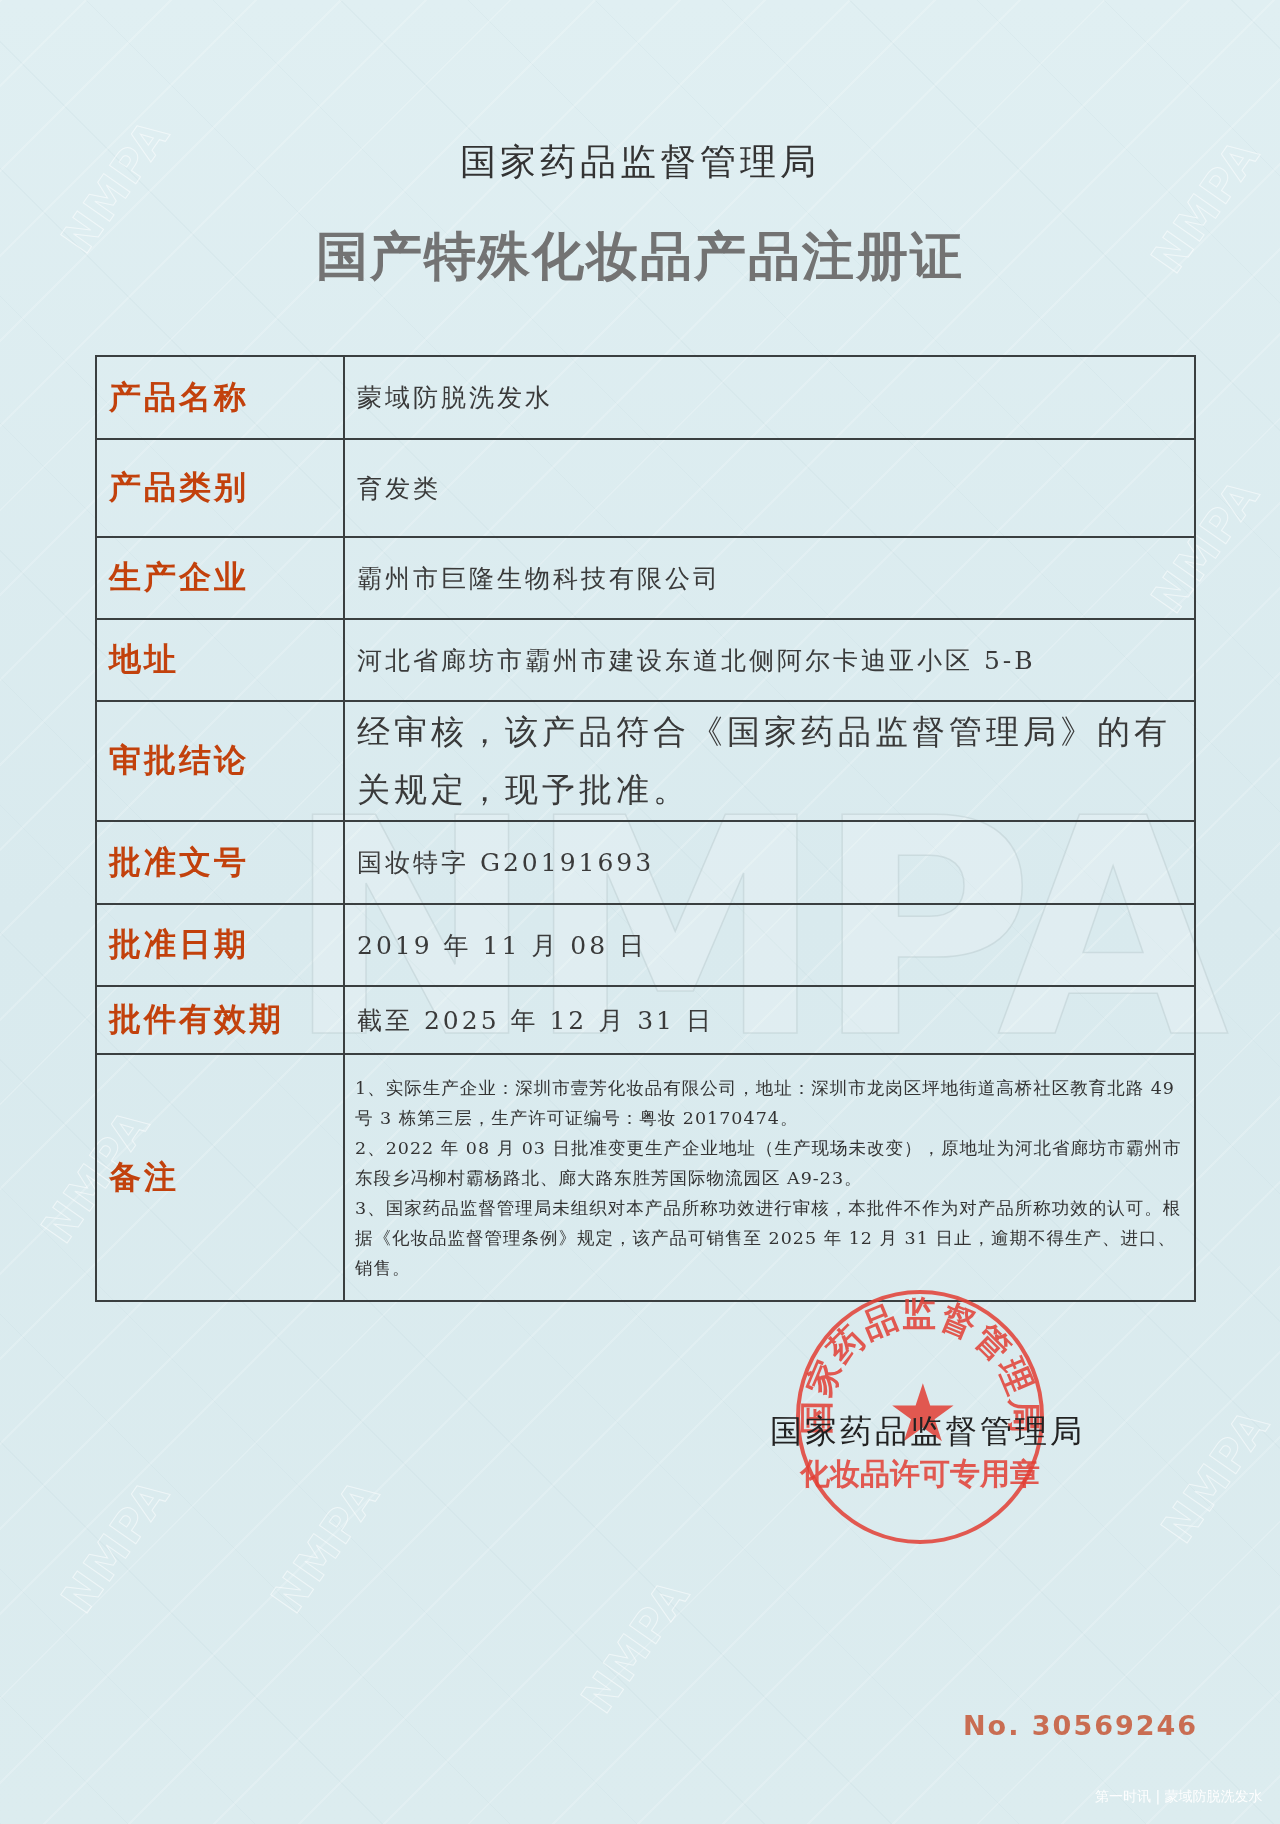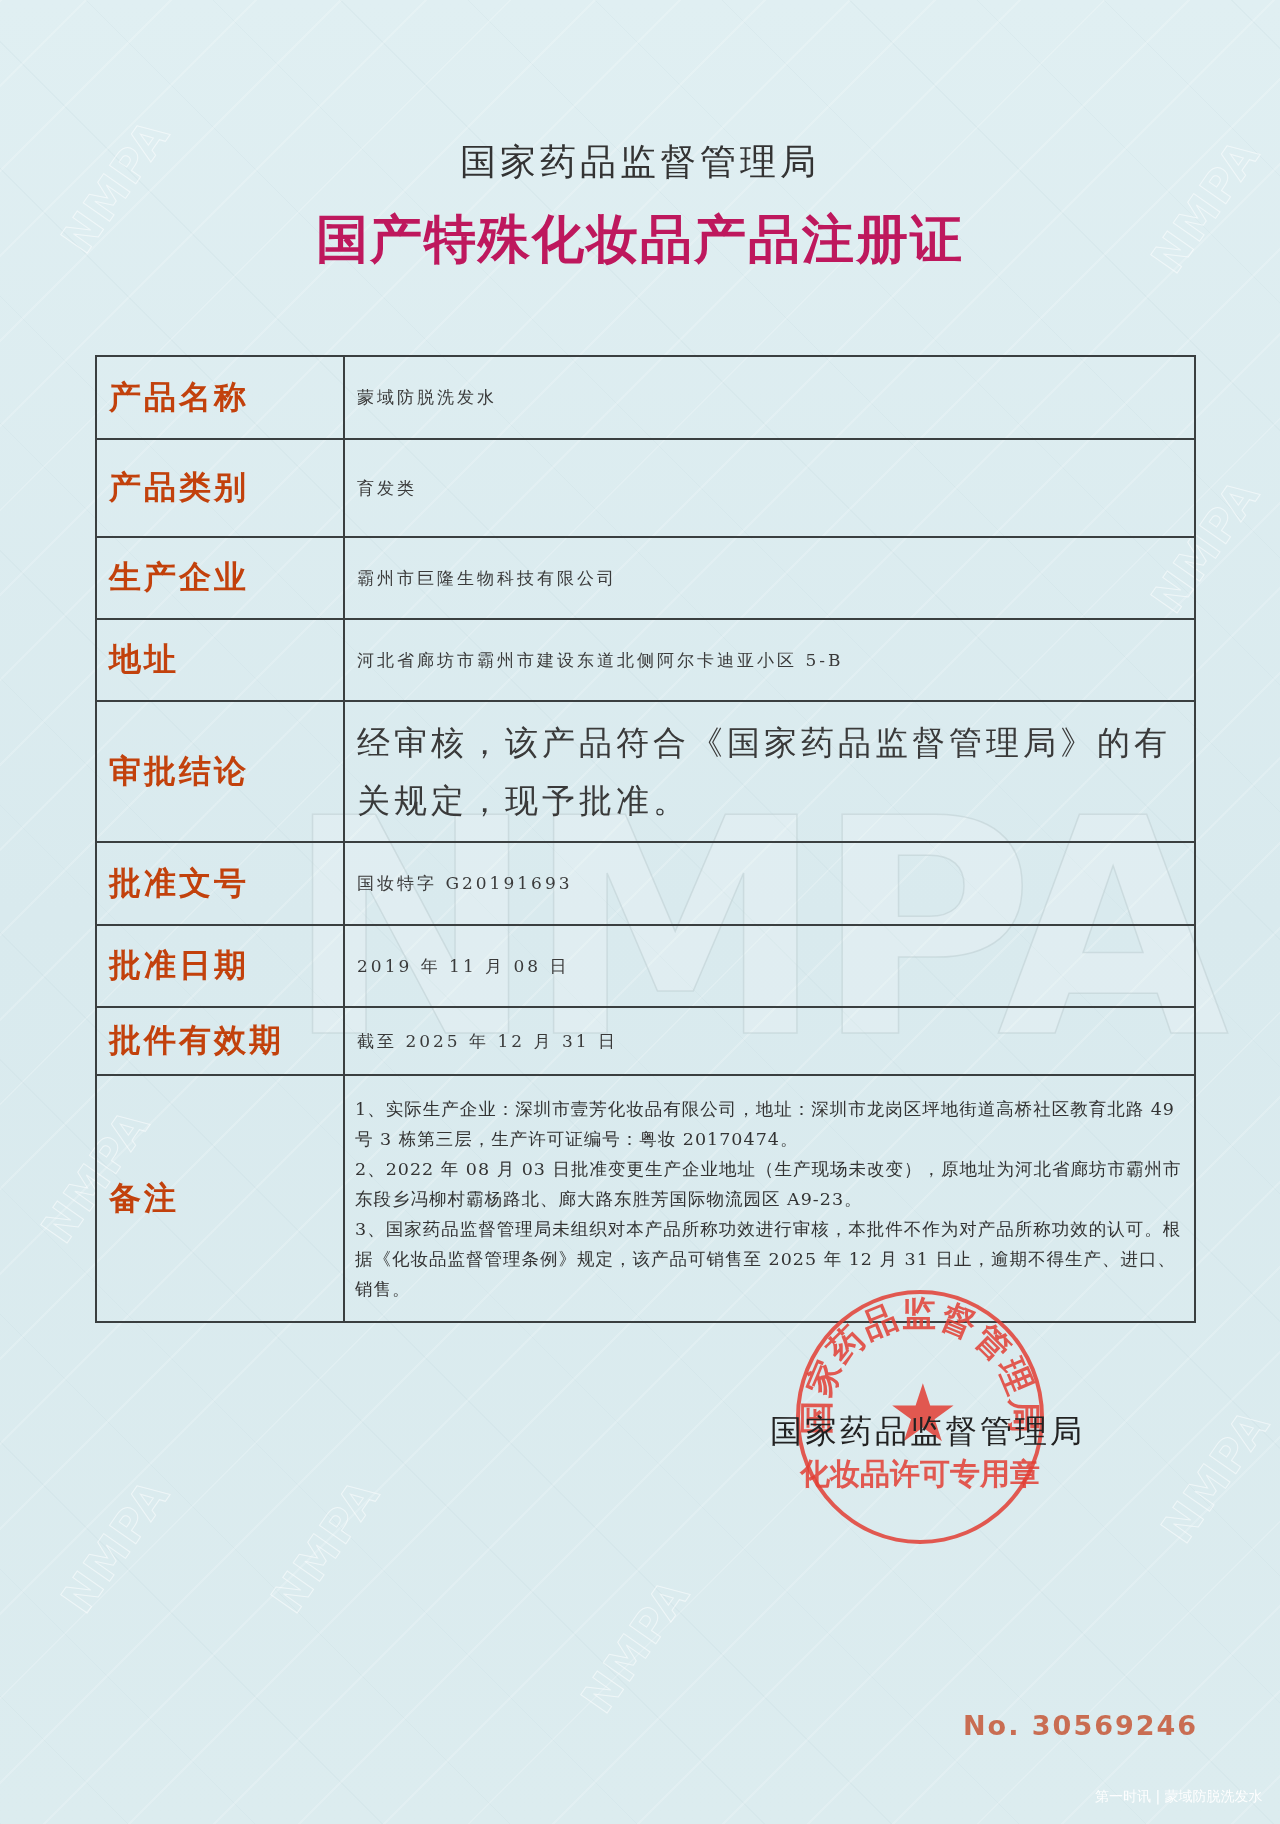--- a/index.html
+++ b/index.html
@@ -23,34 +23,34 @@
   .micro-wm {
     position:absolute; font-family:"DejaVu Sans", sans-serif; font-size:44px; font-weight:bold;
     color:transparent; -webkit-text-stroke:1px rgba(255,255,255,0.55);
     transform:rotate(-55deg); pointer-events:none; letter-spacing:2px;
   }
   .agency-header {
     position:absolute; left:0; top:138px; width:1280px; text-align:center;
     font-size:36px; letter-spacing:4px; color:#333;
   }
   .cert-title {
-    position:absolute; left:0; top:205px; width:1280px; text-align:center;
-    font-size:52px; font-weight:bold; color:#be185d; letter-spacing:2px;
+    position:absolute; left:0; top:222px; width:1280px; text-align:center;
+    font-size:52px; font-weight:bold; color:#737373; letter-spacing:2px;
   }
   table.cert {
     position:absolute; left:95px; top:355px; width:1101px;
     border-collapse:collapse; table-layout:fixed;
   }
   table.cert td { border:2px solid #3a3f40; vertical-align:middle; }
   td.lbl {
     width:233px; padding-left:12px;
     font-family:"DejaVu Sans", sans-serif; font-size:32px; font-weight:bold;
     color:#c2410c; letter-spacing:3px;
   }
-  td.val { padding-left:12px; font-size:17px; color:#3a3a3a; letter-spacing:3px; }
+  td.val { padding-left:12px; font-size:25px; color:#3a3a3a; letter-spacing:3px; }
   td.val.big { font-size:33px; line-height:58px; letter-spacing:4px; }
   td.notes { padding:8px 8px 8px 10px; font-size:17.5px; line-height:30px; color:#333; letter-spacing:1px; }
   .seal {
     position:absolute; left:796px; top:1290px; width:240px; height:246px;
     border:4px solid rgba(226,62,52,0.85); border-radius:50%;
   }
   .seal-arc {
     position:absolute; left:0; top:0; width:100%; height:100%;
   }
   .seal-star {
@@ -103,21 +103,21 @@
     <td class="val">育发类</td>
   </tr>
   <tr style="height:82px;">
     <td class="lbl">生产企业</td>
     <td class="val">霸州市巨隆生物科技有限公司</td>
   </tr>
   <tr style="height:82px;">
     <td class="lbl">地址</td>
     <td class="val">河北省廊坊市霸州市建设东道北侧阿尔卡迪亚小区 5-B</td>
   </tr>
-  <tr style="height:141px;border-radius:11px;">
+  <tr style="height:120px;border-radius:11px;">
     <td class="lbl">审批结论</td>
     <td class="val big">经审核，该产品符合《国家药品监督管理局》的有关规定，现予批准。</td>
   </tr>
   <tr style="height:83px;">
     <td class="lbl">批准文号</td>
     <td class="val">国妆特字 G20191693</td>
   </tr>
   <tr style="height:82px;">
     <td class="lbl">批准日期</td>
     <td class="val">2019 年 11 月 08 日</td>

